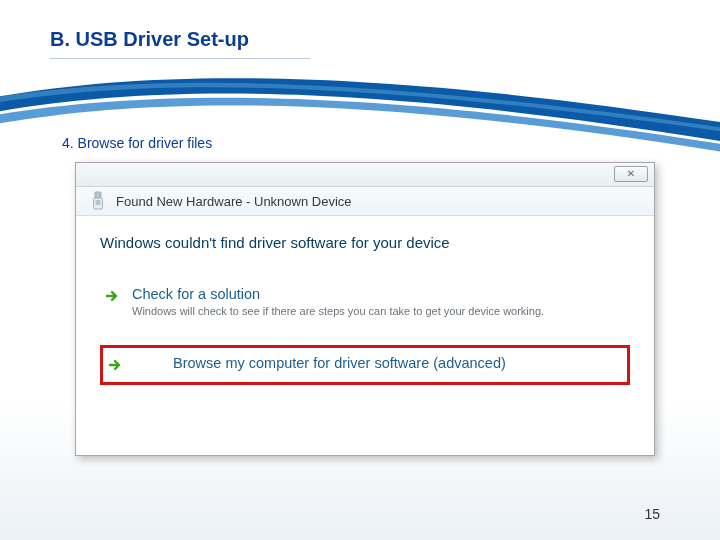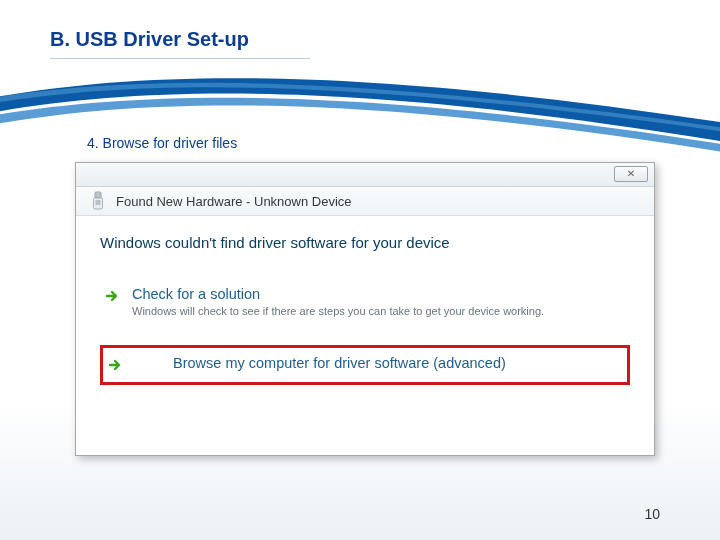--- a/index.html
+++ b/index.html
@@ -31,21 +31,21 @@
     position: absolute;
     top: 68px;
     left: -80px;
     width: 900px;
     height: 120px;
     pointer-events: none;
   }
   .step-text {
     position: absolute;
     top: 135px;
-    left: 87px;
+    left: 62px;
     font-size: 14px;
     color: #0b3d91;
   }
   .page-num {
     position: absolute;
     bottom: 18px;
     right: 60px;
     font-size: 14px;
     color: #333;
   }
@@ -203,13 +203,13 @@
         </svg>
       </span>
       <div>
         <div class="opt-title">Browse my computer for driver software (advanced)</div>
       </div>
     </div>
   </div>
 </div>
 
 <div class="bg-stripe"></div>
-<div class="page-num">10</div>
+<div class="page-num">15</div>
 
 </body></html>

